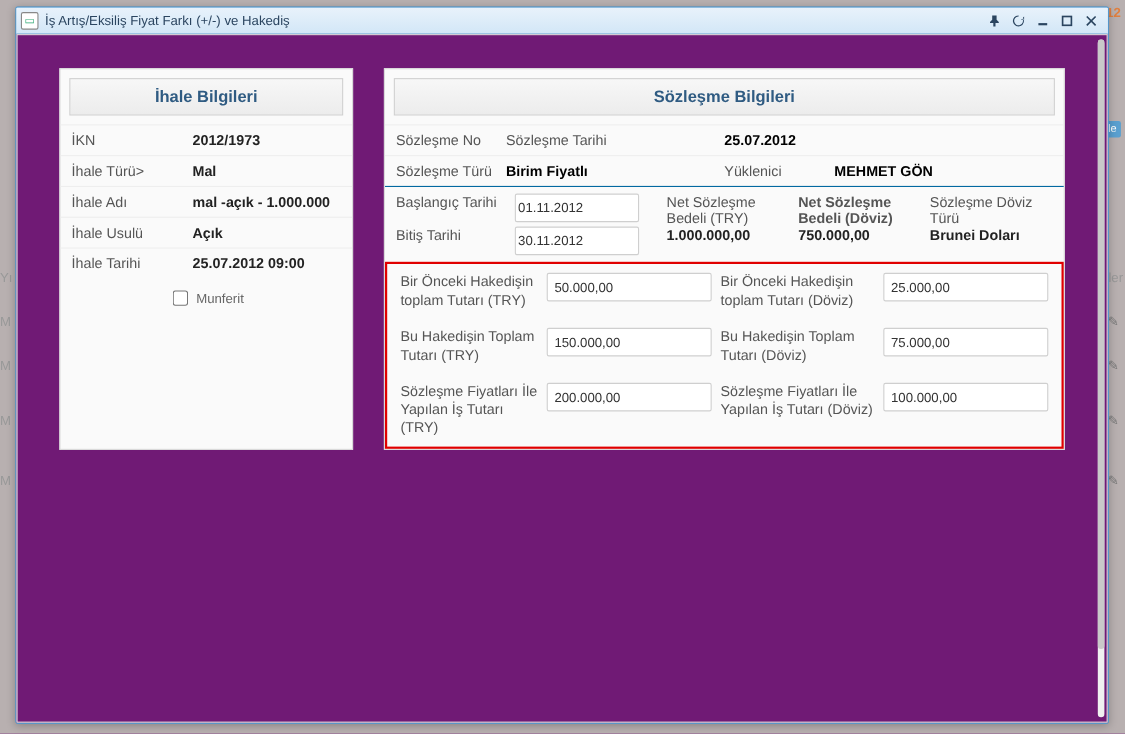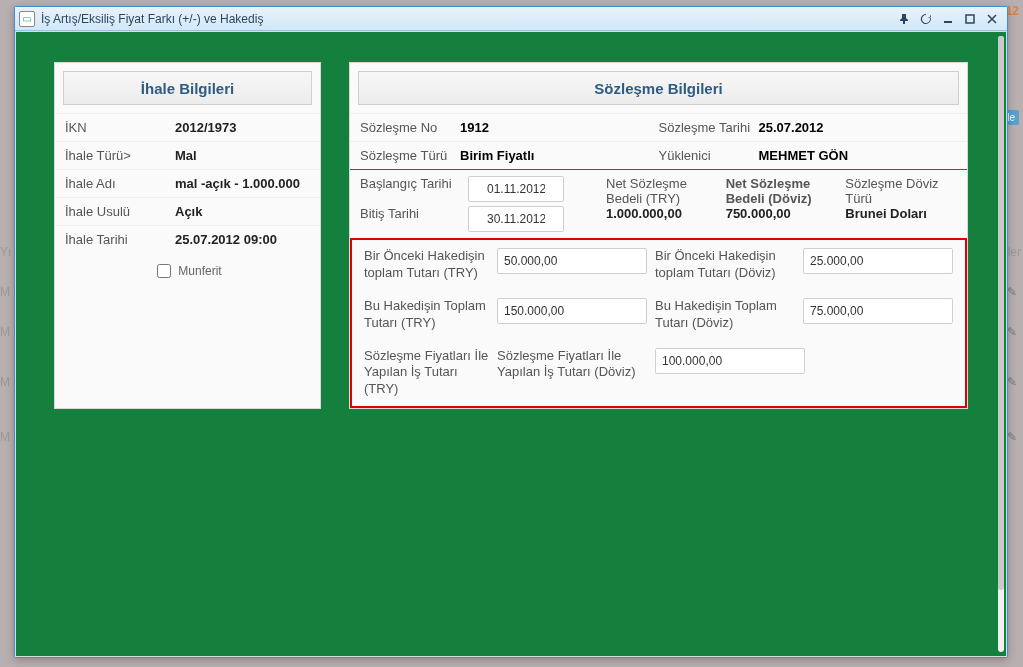--- a/index.html
+++ b/index.html
@@ -19,41 +19,41 @@
   .bg-nler { position:absolute; right:2px; top:245px; color:#999; font-size:12px; }
   .bg-pencil { position:absolute; right:6px; color:#777; font-size:12px; }
 
   .window { position: absolute; left: 14px; top: 6px; width: 994px; height: 652px; background: #fff; border: 1px solid #3b8fd0; box-shadow: 0 2px 8px rgba(0,0,0,0.25); border-radius: 2px; display:flex; flex-direction:column; }
   .titlebar { height: 24px; background: linear-gradient(#e8f2fb,#d3e7f7); border-bottom: 1px solid #9cc3e4; display: flex; align-items: center; padding: 0 4px; }
   .titlebar .app-icon { width: 16px; height: 16px; background: #fff; border:1px solid #888; border-radius:2px; display:flex; align-items:center; justify-content:center; font-size:10px; color:#3a7; margin-right:6px;}
   .titlebar .title { font-size: 12px; color: #2b4560; flex:1; white-space:nowrap; overflow:hidden; text-overflow:ellipsis;}
   .titlebar .win-btn { width: 22px; height: 18px; display:flex; align-items:center; justify-content:center; color:#2b4560; font-size:12px; cursor:pointer; }
   .titlebar .win-btn svg { width:12px; height:12px; }
 
-  .content { flex:1; background:#15803d; border:1px solid #dcdcdc; margin:0; overflow:hidden; position:relative; }
+  .content { flex:1; background:#701a75; border:1px solid #dcdcdc; margin:0; overflow:hidden; position:relative; }
   .scroll-track { position:absolute; right:2px; top:4px; bottom:4px; width:6px; background:#f0f0f0; border-radius:3px; }
   .scroll-thumb { position:absolute; left:0; right:0; background:#c9c9c9; border-radius:3px; }
 
   .body-inner { padding: 30px 38px; display:flex; gap:28px; }
 
   .card { border:1px solid #d9d9d9; background:#fafafa; }
   .card-left { width: 330px; }
   .card-right { flex:1; }
 
   .card-header-btn { margin:8px; height:34px; background: linear-gradient(#f7f7f7,#ececec); border:1px solid #d0d0d0; display:flex; align-items:center; justify-content:center; font-size:15px; font-weight:600; color:#2f5b82; }
 
   .kv-row { display:flex; border-top:1px solid #eee; padding:6px 10px; font-size:13px; }
   .kv-row:first-of-type { border-top:1px solid #e2e2e2; }
   .kv-label { width: 110px; color:#555; }
   .kv-value { font-weight:700; color:#222; }
 
   .munferit { display:flex; align-items:center; justify-content:center; padding:8px 0 12px; font-size:12px; color:#666; gap:4px; }
   .munferit input { width:14px; height:14px; }
 
-  .date-input, .text-input { height:26px; border:1px solid #cfcfcf; border-radius:2px; padding:0 18px; font-size:12px; color:#333; background:#fff; width:96px; }
+  .date-input, .text-input { height:26px; border:1px solid #cfcfcf; border-radius:2px; padding:0 2px; font-size:12px; color:#333; background:#fff; width:113px; }
 
   .highlight-box { border:2px solid #e00000; margin: 0 0 0 0; }
   .h-row { display:grid; grid-template-columns: 125px 150px 140px 150px; gap: 8px; padding:8px 12px; align-items:flex-start; }
   .h-row .hl { font-size:13px; color:#555; line-height:1.3; }
   .h-row input { width:150px; height:26px; border:1px solid #cfcfcf; border-radius:2px; padding:0 6px; font-size:12px; color:#333; }
 
 </style>
 </head>
 <body>
 
@@ -135,21 +135,20 @@
           <input type="checkbox" style="">
           <span>Munferit</span>
         </div>
       </div>
 
       <div class="card card-right">
         <div class="card-header-btn">Sözleşme Bilgileri</div>
 
         <div style="display:grid;grid-template-columns: 100px 1fr 100px 1fr;padding:6px 10px;border-top:1px solid #eee;">
           <div class="lbl" style="font-size:13px;color:#555;">Sözleşme No</div>
-          <div class="val" style="font-size:13px;font-weight:700;">1912</div>
           <div class="lbl" style="font-size:13px;color:#555;">Sözleşme Tarihi</div>
           <div class="val" style="font-size:13px;font-weight:700;">25.07.2012</div>
         </div>
 
         <div style="display:grid;grid-template-columns: 100px 1fr 100px 1fr;padding:6px 10px;border-top:1px solid #eee;">
           <div style="font-size:13px;color:#555;">Sözleşme Türü</div>
           <div style="font-size:13px;font-weight:700;">Birim Fiyatlı</div>
           <div style="font-size:13px;color:#555;">Yüklenici</div>
           <div style="font-size:13px;font-weight:700;">MEHMET GÖN</div>
         </div>
@@ -182,20 +181,21 @@
             <input value="25.000,00" style="">
           </div>
           <div class="h-row">
             <div class="hl">Bu Hakedişin Toplam Tutarı (TRY)</div>
             <input value="150.000,00" style="">
             <div class="hl">Bu Hakedişin Toplam Tutarı (Döviz)</div>
             <input value="75.000,00" style="">
           </div>
           <div class="h-row">
             <div class="hl">Sözleşme Fiyatları İle Yapılan İş Tutarı (TRY)</div>
+            <input value="200.000,00" style="">
             <div class="hl">Sözleşme Fiyatları İle Yapılan İş Tutarı (Döviz)</div>
             <input value="100.000,00" style="">
           </div>
         </div>
       </div>
     </div>
   </div>
 </div>
 
 </body></html>

